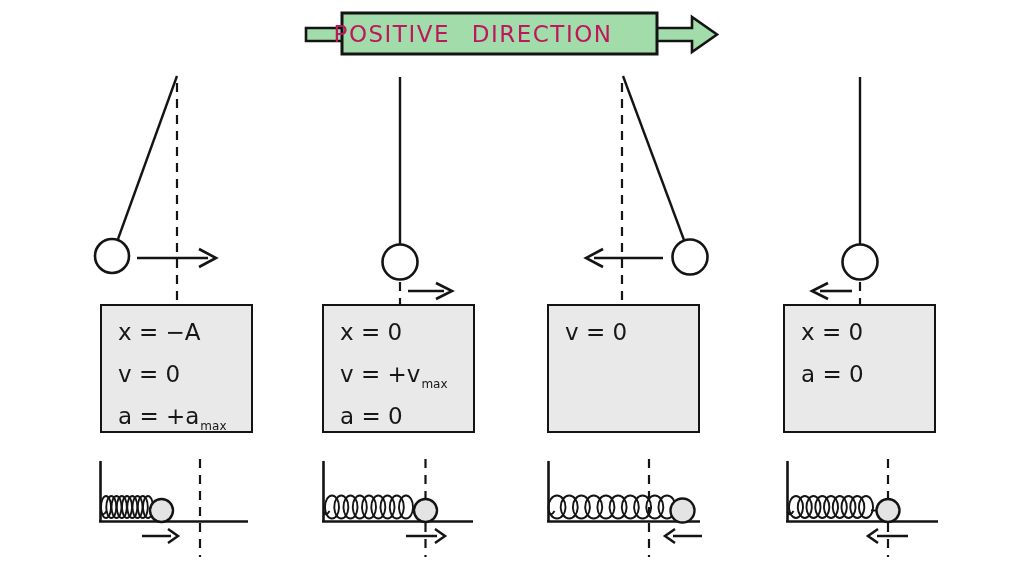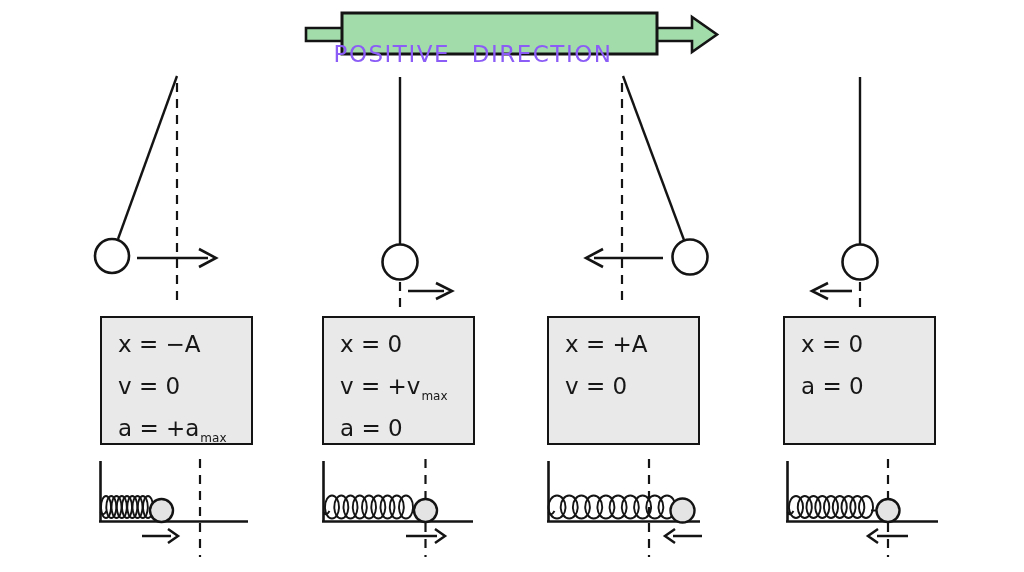--- a/index.html
+++ b/index.html
@@ -5,24 +5,24 @@
   html,body { margin:0; padding:0; background:#fff; }
   .stage {
     position:relative; width:1024px; height:572px; background:#ffffff;
     font-family:"DejaVu Sans", sans-serif; overflow:hidden;
   }
   svg.art { position:absolute; left:0; top:0; }
   .banner-label {
     position:absolute; left:343px; top:13px; width:260px; height:41px;
     display:flex; align-items:center; justify-content:center;
     font-size:23px; letter-spacing:1.5px; word-spacing:13px;
-    color:#8b5cf6; white-space:nowrap;margin-top:20px;
+    color:#be185d; white-space:nowrap;
   }
   .eqbox {
-    position:absolute; top:316px; width:153px; height:129px;
+    position:absolute; top:304px; width:153px; height:129px;
     background:#e9e9e9; border:2.5px solid #141414; box-sizing:border-box;
     padding:7px 0 0 16px;
   }
   .eqbox.b1 { left:100px; }
   .eqbox.b2 { left:322px; }
   .eqbox.b3 { left:547px; }
   .eqbox.b4 { left:783px; }
   .eqline {
     font-size:23px; line-height:38px; color:#171717; white-space:nowrap;
   }
@@ -183,21 +183,20 @@
     <div class="eqline"><span>a = +a</span><span class="sub">max</span></div>
   </div>
 
   <div class="eqbox b2">
     <div class="eqline"><span>x = 0</span><span class="sub"></span></div>
     <div class="eqline"><span>v = +v</span><span class="sub">max</span></div>
     <div class="eqline"><span>a = 0</span><span class="sub"></span></div>
   </div>
 
   <div class="eqbox b3">
-    <div class="eqline"><span>x = +A</span><span class="sub"></span></div>
     <div class="eqline"><span>v = 0</span><span class="sub"></span></div>
   </div>
 
   <div class="eqbox b4">
     <div class="eqline"><span>x = 0</span><span class="sub"></span></div>
     <div class="eqline"><span>a = 0</span><span class="sub"></span></div>
   </div>
 
 </div>
 

